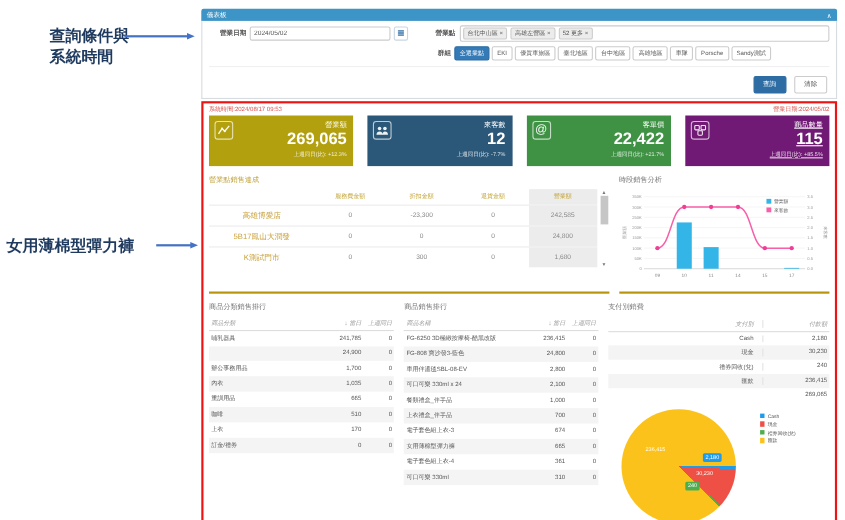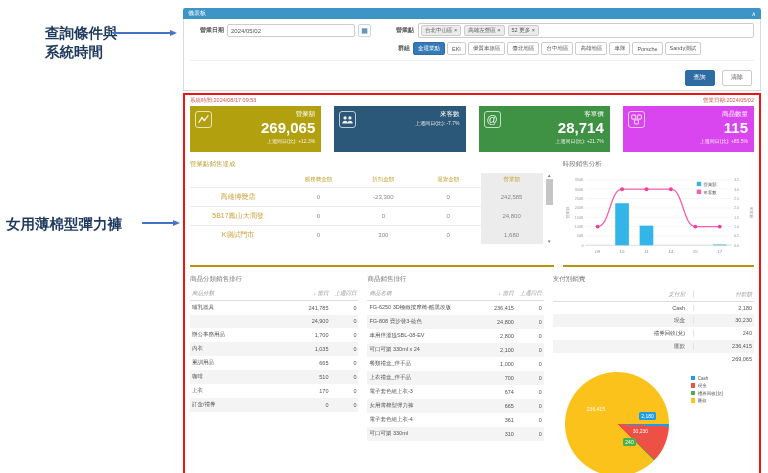--- a/index.html
+++ b/index.html
@@ -35,21 +35,21 @@
   .redbox { margin-top:2px; border:2px solid #ee1414; padding:2px 5px 6px; background:#fff; }
   .metarow { display:flex; justify-content:space-between; font-size:5.5px; color:#d9534f; }
 
   .kpirow { display:flex; gap:13px; margin-top:2px; }
   .kpi { flex:1; height:46px; color:#fff; position:relative; padding:4px 6px 0; }
   .kpi .icon { position:absolute; left:5px; top:5px; width:17px; height:17px; border:1px solid rgba(255,255,255,.75); border-radius:3px; display:flex; align-items:center; justify-content:center; opacity:.92; font-size:11px; }
   .kpi .t { text-align:right; font-size:6.5px; }
   .kpi .v { text-align:right; font-size:15px; font-weight:bold; line-height:1.2; }
   .kpi .s { text-align:right; font-size:5px; opacity:.85; margin-top:1px; }
   .kpi.gold { background:#b3a00f; } .kpi.blue { background:#2b5878; }
-  .kpi.green { background:#3f9244; } .kpi.red { background:#d946ef; }
+  .kpi.green { background:#3f9244; } .kpi.red { background:#701a75;text-decoration:underline; }
 
   .midrow { display:flex; gap:9px; margin-top:8px; align-items:stretch; }
   .panel { background:#fff; }
   .ptitle { font-size:6.5px; color:#777; margin-bottom:4px; }
   .ptitle.gold { color:#bfa238; }
   .sales { flex:1.9; border-bottom:2px solid #b8940c; padding-bottom:4px; }
   .tchart { flex:1; border-bottom:2px solid #b8940c; padding-bottom:4px; }
 
   .sales-body { position:relative; padding-right:11px; }
   .srow { display:grid; grid-template-columns:96px 1fr 1fr 1fr 62px; align-items:center; text-align:center; height:19px; border-top:1px solid #ececec; }
@@ -163,26 +163,27 @@
         <div class="kpi blue">
           <span class="icon">
             <svg width="13" height="13" viewBox="0 0 16 16" fill="#fff">
                 <circle cx="5" cy="6" r="2"></circle>
                 <circle cx="11" cy="6" r="2"></circle>
                 <path d="M1.5 13c0-2.2 1.6-3.6 3.5-3.6S8.5 10.8 8.5 13z"></path>
                 <path d="M7.8 13c.2-2 1.5-3.6 3.2-3.6 1.9 0 3.5 1.4 3.5 3.6z"></path>
               </svg>
           </span>
           <div class="t">來客數</div>
+          <div class="v">12</div>
           <div class="s">上週同日(比): -7.7%</div>
         </div>
         <div class="kpi green">
           <span class="icon">@</span>
           <div class="t">客單價</div>
-          <div class="v">28,714</div>
+          <div class="v">22,422</div>
           <div class="s">上週同日(比): +21.7%</div>
         </div>
         <div class="kpi red">
           <span class="icon">
             <svg width="13" height="13" viewBox="0 0 16 16" fill="none" stroke="#fff" stroke-width="1.2">
                 <rect x="2" y="2.5" width="5" height="5" rx="1"></rect>
                 <rect x="9" y="2.5" width="5" height="5" rx="1"></rect>
                 <rect x="5.5" y="8.5" width="5" height="5" rx="1"></rect>
               </svg>
           </span>

